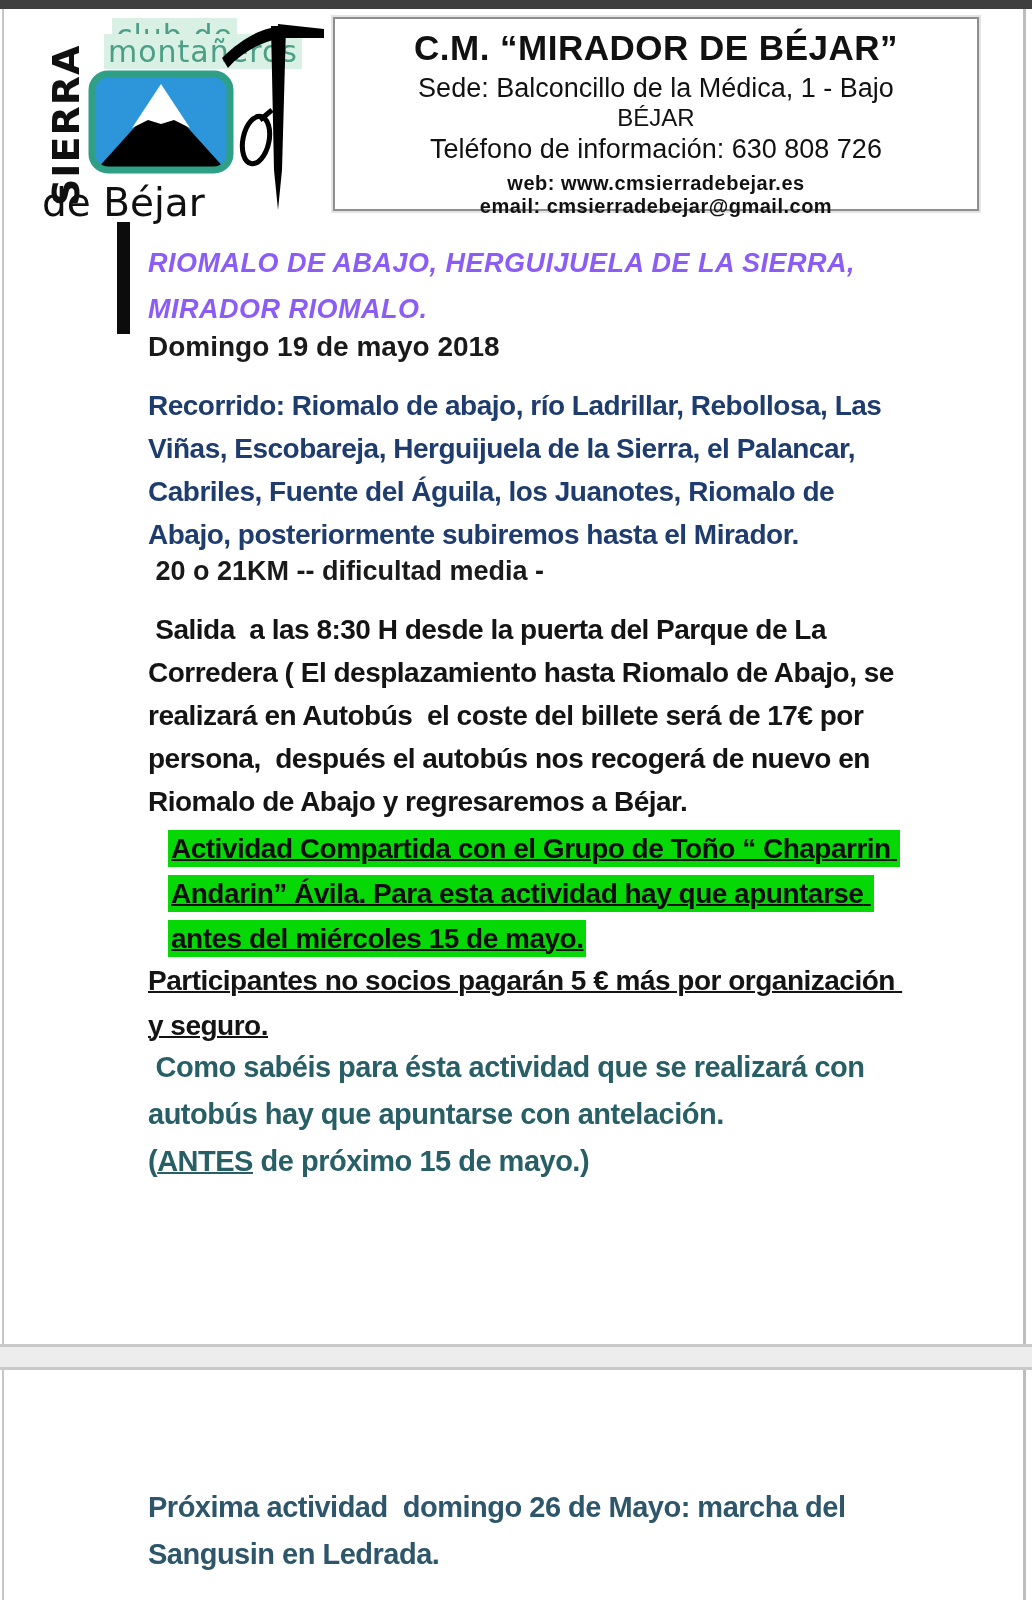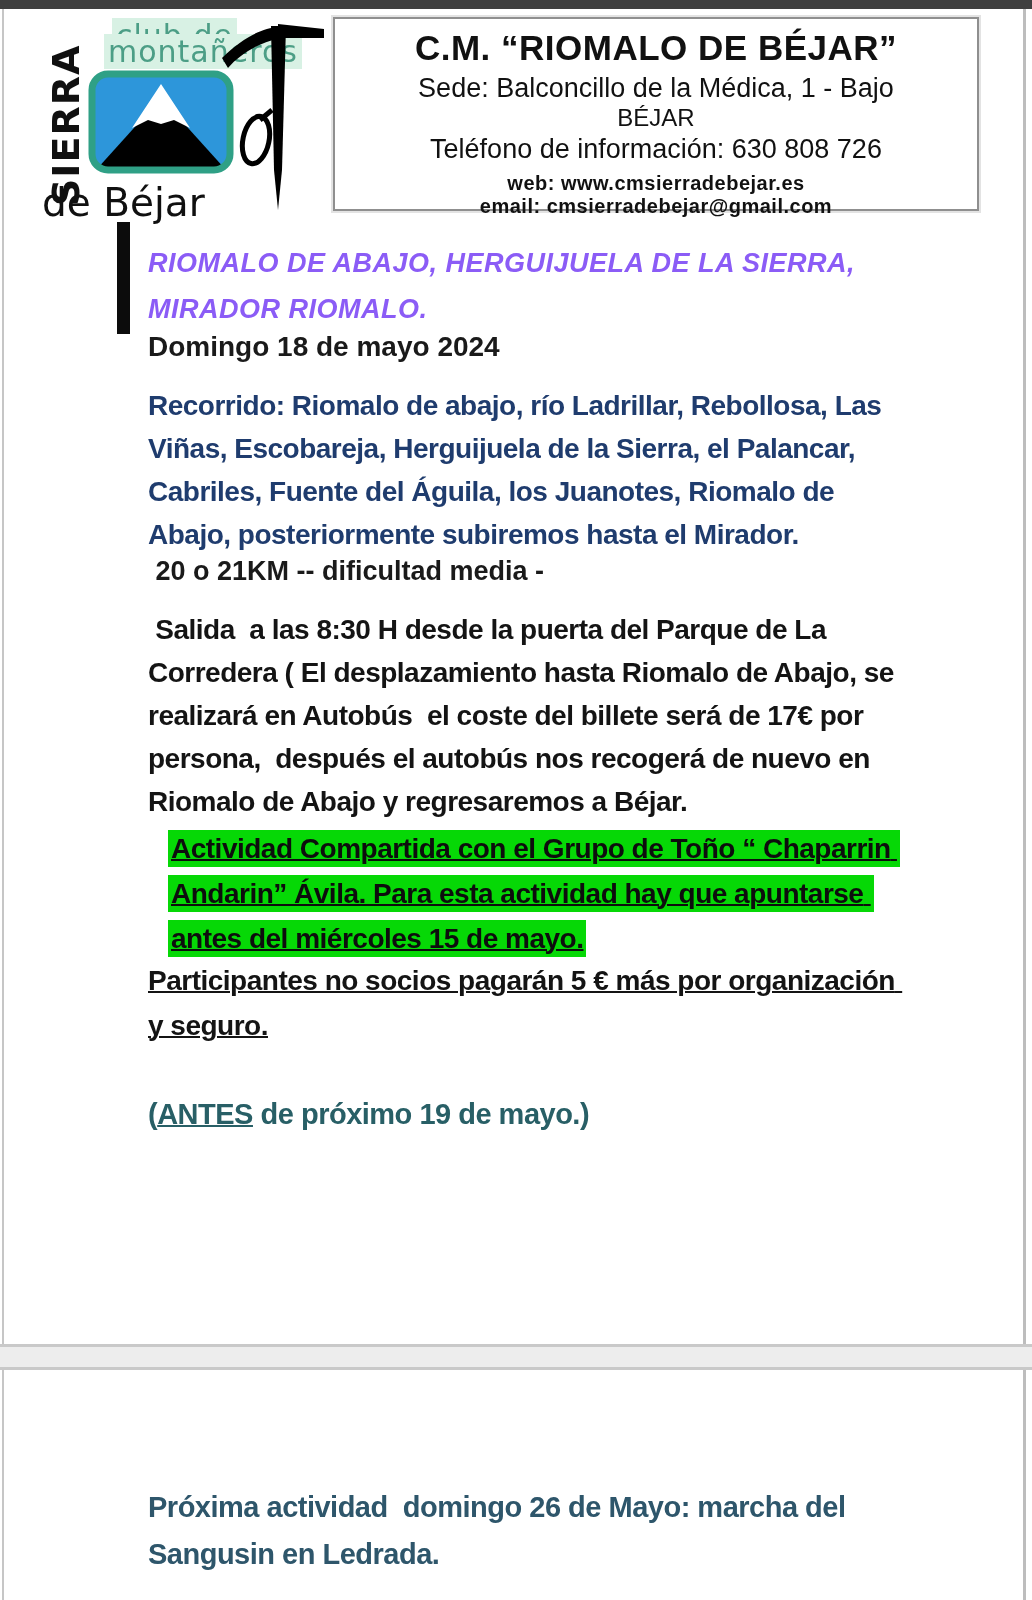--- a/index.html
+++ b/index.html
@@ -119,41 +119,41 @@
 
   <svg class="axe-svg" width="112" height="202" viewBox="0 0 112 202">
     <path d="M6,46 C28,24 48,16 62,15 L62,27 C44,30 24,42 12,56 Z" fill="#000000"></path>
     <path d="M62,12 L108,17 L108,26 L62,26 Z" fill="#000000"></path>
     <path d="M55,14 L70,14 L66,158 L62,198 L58,158 Z" fill="#000000"></path>
     <line x1="56" y1="98" x2="44" y2="108" stroke="#000000" stroke-width="5"></line>
     <ellipse cx="40" cy="128" rx="13" ry="24" fill="none" stroke="#000000" stroke-width="5" transform="rotate(12 40 128)"></ellipse>
   </svg>
 
   <div class="header-box">
-    <div class="hb-title">C.M. “RIOMALO DE BÉJAR”</div>
+    <div class="hb-title">C.M. “MIRADOR DE BÉJAR”</div>
     <div class="hb-addr">Sede: Balconcillo de la Médica, 1 - Bajo</div>
     <div class="hb-city">BÉJAR</div>
     <div class="hb-phone">Teléfono de información: 630 808 726</div>
     <div class="hb-web">web: www.cmsierradebejar.es</div>
     <div class="hb-email">email: cmsierradebejar@gmail.com</div>
   </div>
 
   <div class="black-bar"></div>
 
   <p class="para p-route">RIOMALO DE ABAJO, HERGUIJUELA DE LA SIERRA, MIRADOR RIOMALO.</p>
 
-  <p class="para p-date">Domingo 18 de mayo 2024</p>
+  <p class="para p-date">Domingo 19 de mayo 2018</p>
 
   <p class="para p-recorrido">Recorrido: Riomalo de abajo, río Ladrillar, Rebollosa, Las Viñas, Escobareja, Herguijuela de la Sierra, el Palancar, Cabriles, Fuente del Águila, los Juanotes, Riomalo de Abajo, posteriormente subiremos hasta el Mirador.</p>
 
   <p class="para p-distance"> 20 o 21KM -- dificultad media -</p>
 
   <p class="para p-salida"> Salida  a las 8:30 H desde la puerta del Parque de La Corredera ( El desplazamiento hasta Riomalo de Abajo, se realizará en Autobús  el coste del billete será de 17€ por persona,  después el autobús nos recogerá de nuevo en Riomalo de Abajo y regresaremos a Béjar.</p>
 
   <p class="para p-shared"><span class="hl-green">Actividad Compartida con el Grupo de Toño “ Chaparrin Andarin” Ávila. Para esta actividad hay que apuntarse antes del miércoles 15 de mayo.</span></p>
 
   <p class="para p-nonmembers">Participantes no socios pagarán 5 € más por organización y seguro.</p>
 
-  <p class="para p-reminder"><br><span>(</span><span class="u-antes">ANTES</span><span> de próximo 19 de mayo.)</span></p>
+  <p class="para p-reminder"><span> Como sabéis para ésta actividad que se realizará con autobús hay que apuntarse con antelación.</span><br><span>(</span><span class="u-antes">ANTES</span><span> de próximo 15 de mayo.)</span></p>
 
   <p class="para p-footer">Próxima actividad  domingo 26 de Mayo: marcha del Sangusin en Ledrada.</p>
 
 </div>
 
 </body></html>

